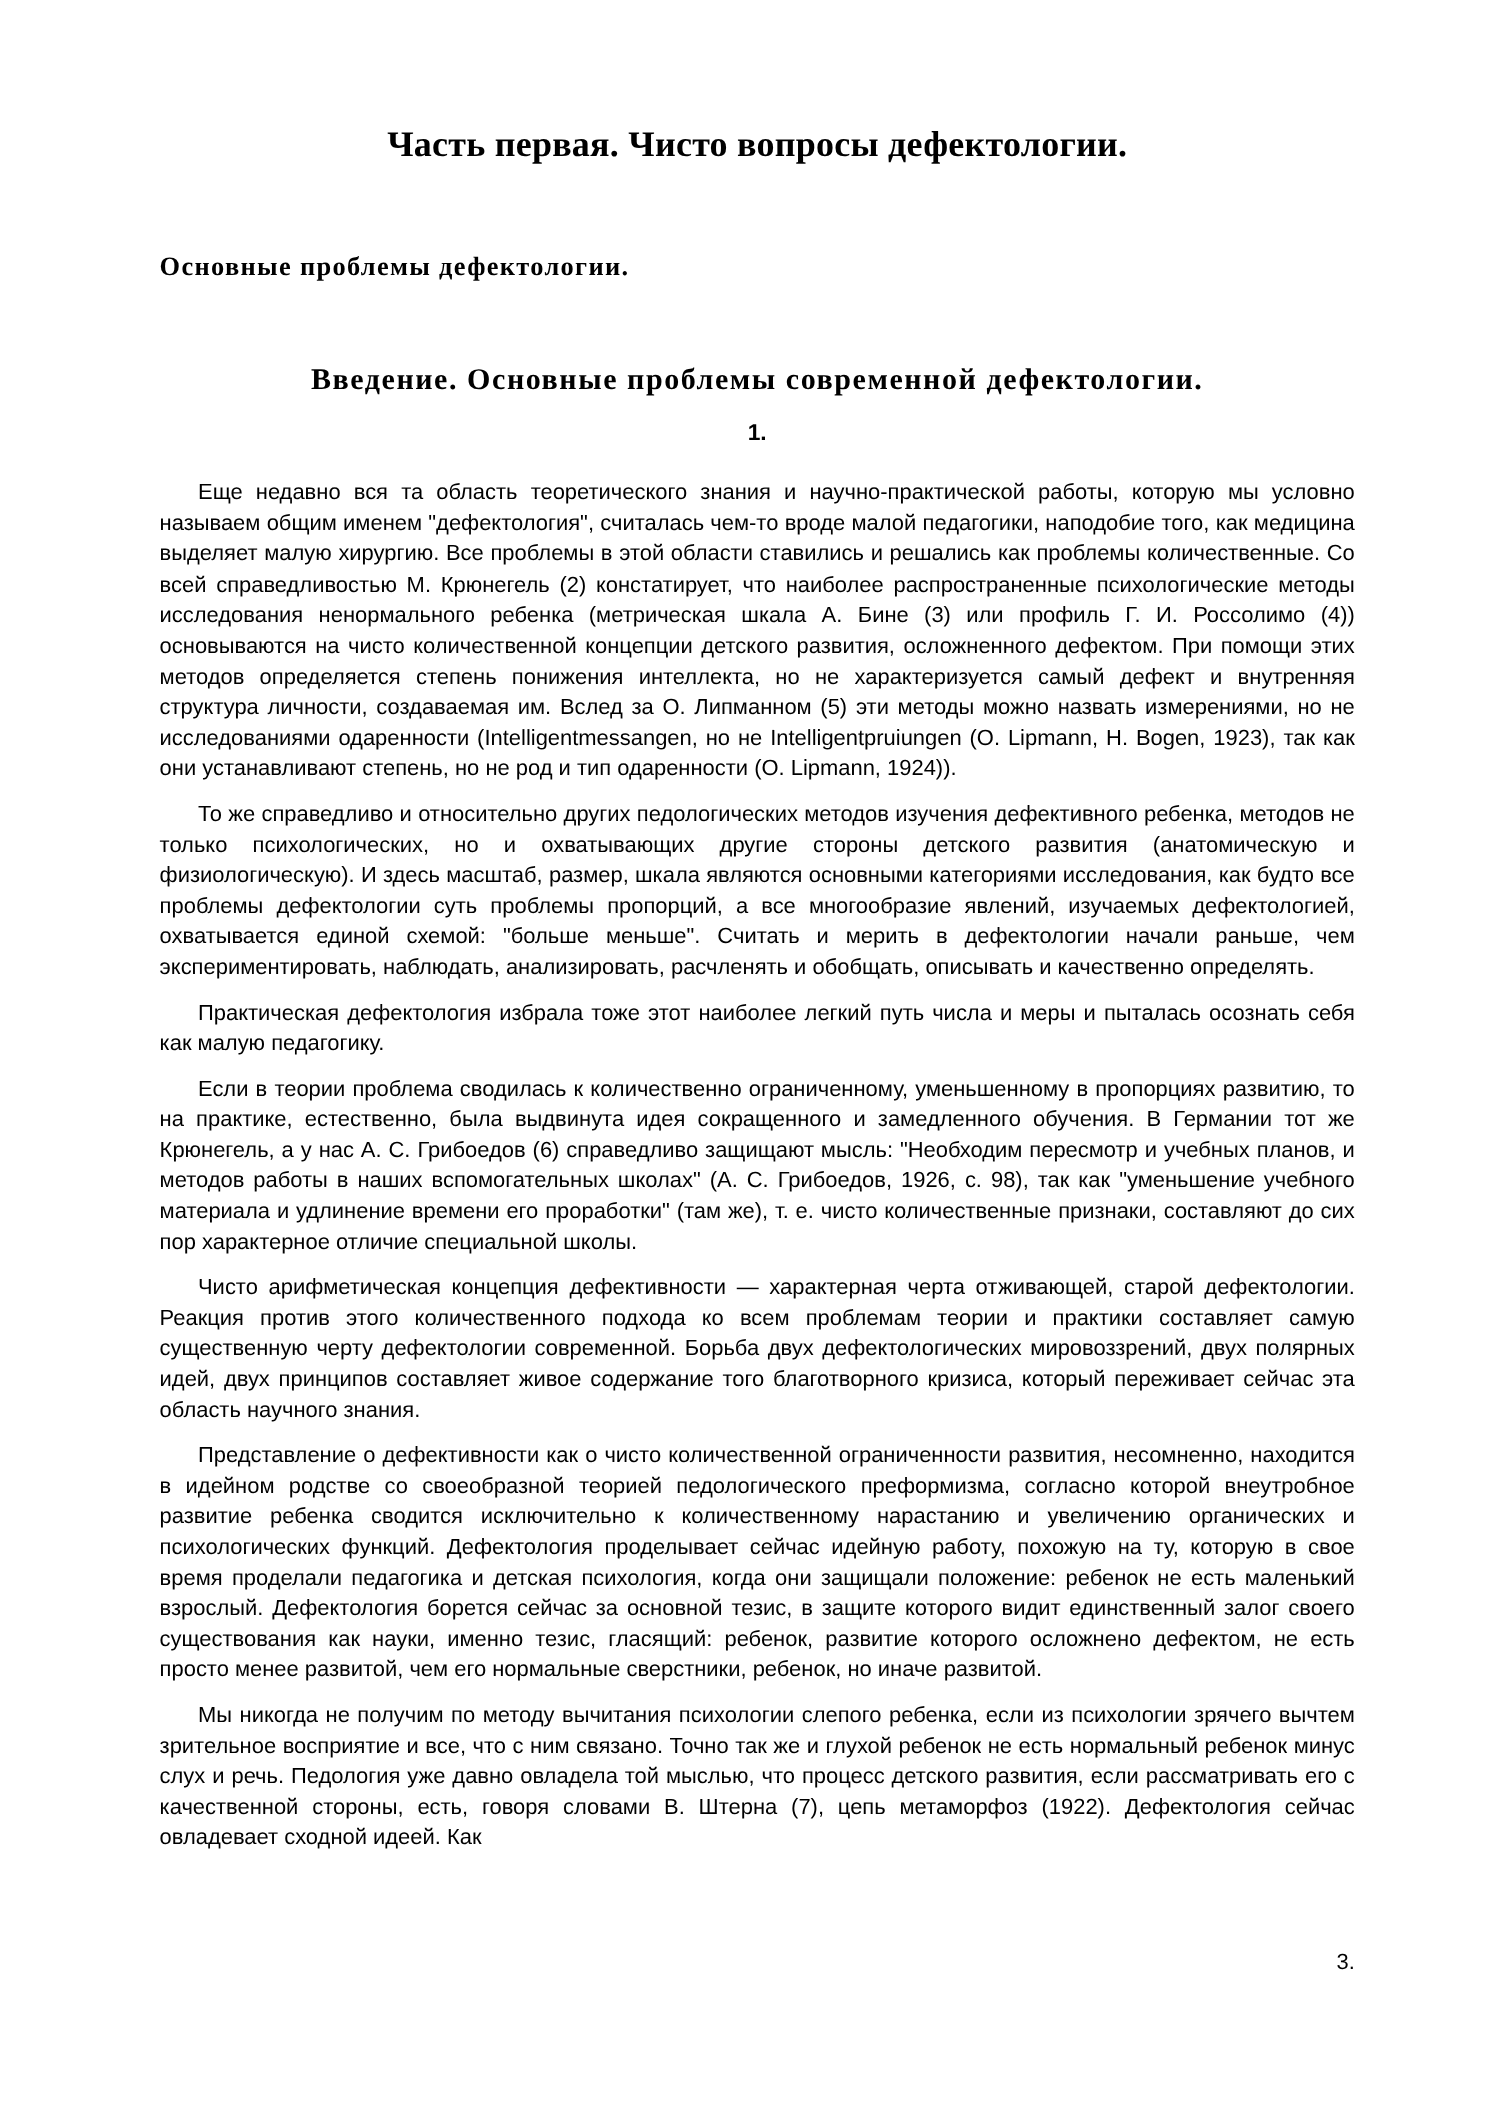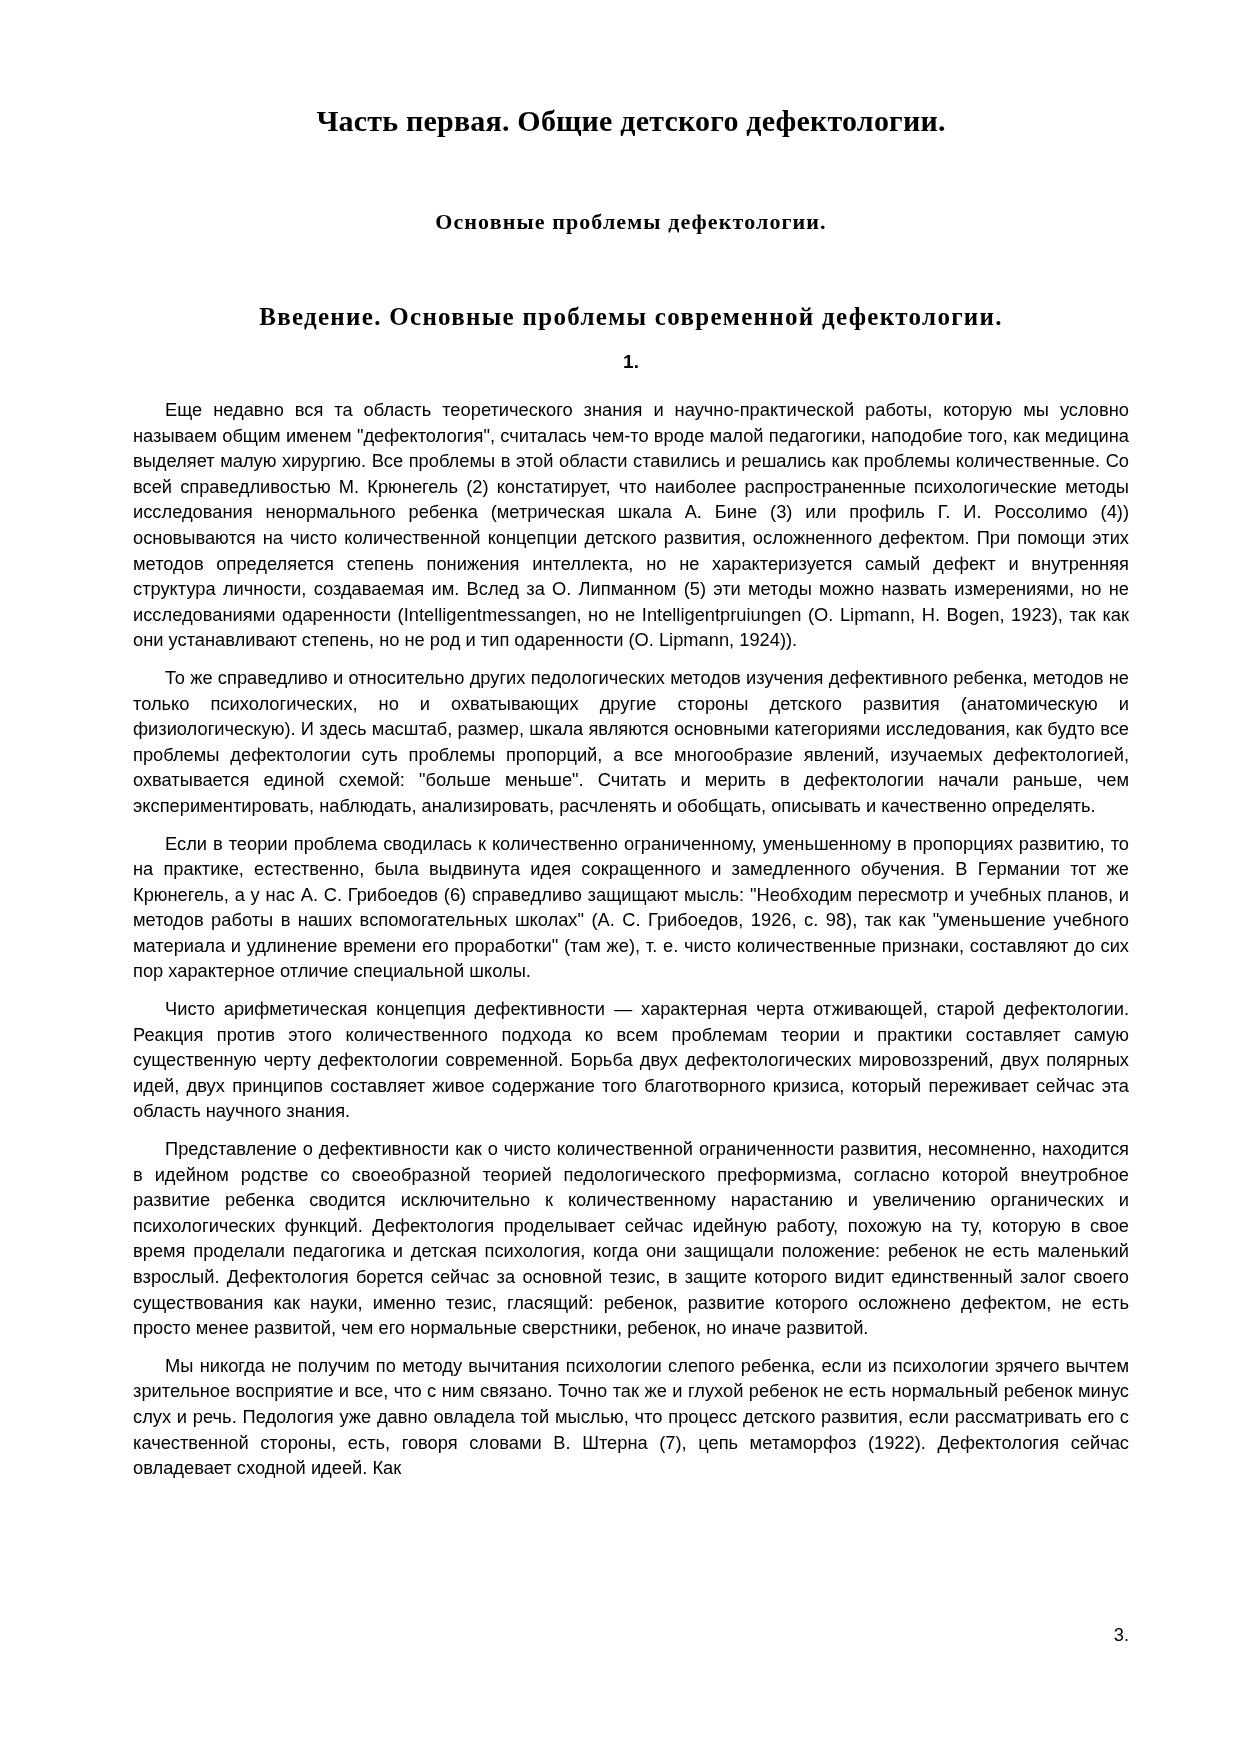--- a/index.html
+++ b/index.html
@@ -40,21 +40,21 @@
     position: absolute;
     top: 103px;
     left: 0;
     width: 996px;
     letter-spacing: 0.2px;
   }
   h2.section-title {
     font-family: "Liberation Serif", "DejaVu Serif", serif;
     font-size: 22px;
     font-weight: bold;
-    text-align: center;
+    text-align: left;
     margin: 0;
     padding: 0;
     position: absolute;
     top: 209px;
     left: 0;
     width: 996px;
     letter-spacing: 1.1px;
   }
   h3.intro-title {
     font-family: "Liberation Serif", "DejaVu Serif", serif;
@@ -106,31 +106,32 @@
     text-align: right;
   }
 </style>
 </head>
 <body>
 
 <div class="page">
 
   <div class="content">
 
-    <h1 class="part-title">Часть первая. Общие детского дефектологии.</h1>
+    <h1 class="part-title">Часть первая. Чисто вопросы дефектологии.</h1>
 
     <h2 class="section-title">Основные проблемы дефектологии.</h2>
 
     <h3 class="intro-title">Введение. Основные проблемы современной дефектологии.</h3>
 
     <div class="subsection-number">1.</div>
 
     <div class="body-text">
       <p class="para">Еще недавно вся та область теоретического знания и научно-практической работы, которую мы условно называем общим именем "дефектология", считалась чем-то вроде малой педагогики, наподобие того, как медицина выделяет малую хирургию. Все проблемы в этой области ставились и решались как проблемы количественные. Со всей справедливостью М. Крюнегель (2) констатирует, что наиболее распространенные психологические методы исследования ненормального ребенка (метрическая шкала А. Бине (3) или профиль Г. И. Россолимо (4)) основываются на чисто количественной концепции детского развития, осложненного дефектом. При помощи этих методов определяется степень понижения интеллекта, но не характеризуется самый дефект и внутренняя структура личности, создаваемая им. Вслед за О. Липманном (5) эти методы можно назвать измерениями, но не исследованиями одаренности (Intelligentmessangen, но не Intelligentpruiungen (O. Lipmann, H. Bogen, 1923), так как они устанавливают степень, но не род и тип одаренности (O. Lipmann, 1924)).</p>
       <p class="para">То же справедливо и относительно других педологических методов изучения дефективного ребенка, методов не только психологических, но и охватывающих другие стороны детского развития (анатомическую и физиологическую). И здесь масштаб, размер, шкала являются основными категориями исследования, как будто все проблемы дефектологии суть проблемы пропорций, а все многообразие явлений, изучаемых дефектологией, охватывается единой схемой: "больше меньше". Считать и мерить в дефектологии начали раньше, чем экспериментировать, наблюдать, анализировать, расчленять и обобщать, описывать и качественно определять.</p>
+      <p class="para">Практическая дефектология избрала тоже этот наиболее легкий путь числа и меры и пыталась осознать себя как малую педагогику.</p>
       <p class="para">Если в теории проблема сводилась к количественно ограниченному, уменьшенному в пропорциях развитию, то на практике, естественно, была выдвинута идея сокращенного и замедленного обучения. В Германии тот же Крюнегель, а у нас А. С. Грибоедов (6) справедливо защищают мысль: "Необходим пересмотр и учебных планов, и методов работы в наших вспомогательных школах" (А. С. Грибоедов, 1926, с. 98), так как "уменьшение учебного материала и удлинение времени его проработки" (там же), т. е. чисто количественные признаки, составляют до сих пор характерное отличие специальной школы.</p>
       <p class="para">Чисто арифметическая концепция дефективности — характерная черта отживающей, старой дефектологии. Реакция против этого количественного подхода ко всем проблемам теории и практики составляет самую существенную черту дефектологии современной. Борьба двух дефектологических мировоззрений, двух полярных идей, двух принципов составляет живое содержание того благотворного кризиса, который переживает сейчас эта область научного знания.</p>
       <p class="para">Представление о дефективности как о чисто количественной ограниченности развития, несомненно, находится в идейном родстве со своеобразной теорией педологического преформизма, согласно которой внеутробное развитие ребенка сводится исключительно к количественному нарастанию и увеличению органических и психологических функций. Дефектология проделывает сейчас идейную работу, похожую на ту, которую в свое время проделали педагогика и детская психология, когда они защищали положение: ребенок не есть маленький взрослый. Дефектология борется сейчас за основной тезис, в защите которого видит единственный залог своего существования как науки, именно тезис, гласящий: ребенок, развитие которого осложнено дефектом, не есть просто менее развитой, чем его нормальные сверстники, ребенок, но иначе развитой.</p>
       <p class="para">Мы никогда не получим по методу вычитания психологии слепого ребенка, если из психологии зрячего вычтем зрительное восприятие и все, что с ним связано. Точно так же и глухой ребенок не есть нормальный ребенок минус слух и речь. Педология уже давно овладела той мыслью, что процесс детского развития, если рассматривать его с качественной стороны, есть, говоря словами В. Штерна (7), цепь метаморфоз (1922). Дефектология сейчас овладевает сходной идеей. Как</p>
     </div>
 
   </div>
 
   <div class="page-number">3.</div>
 

